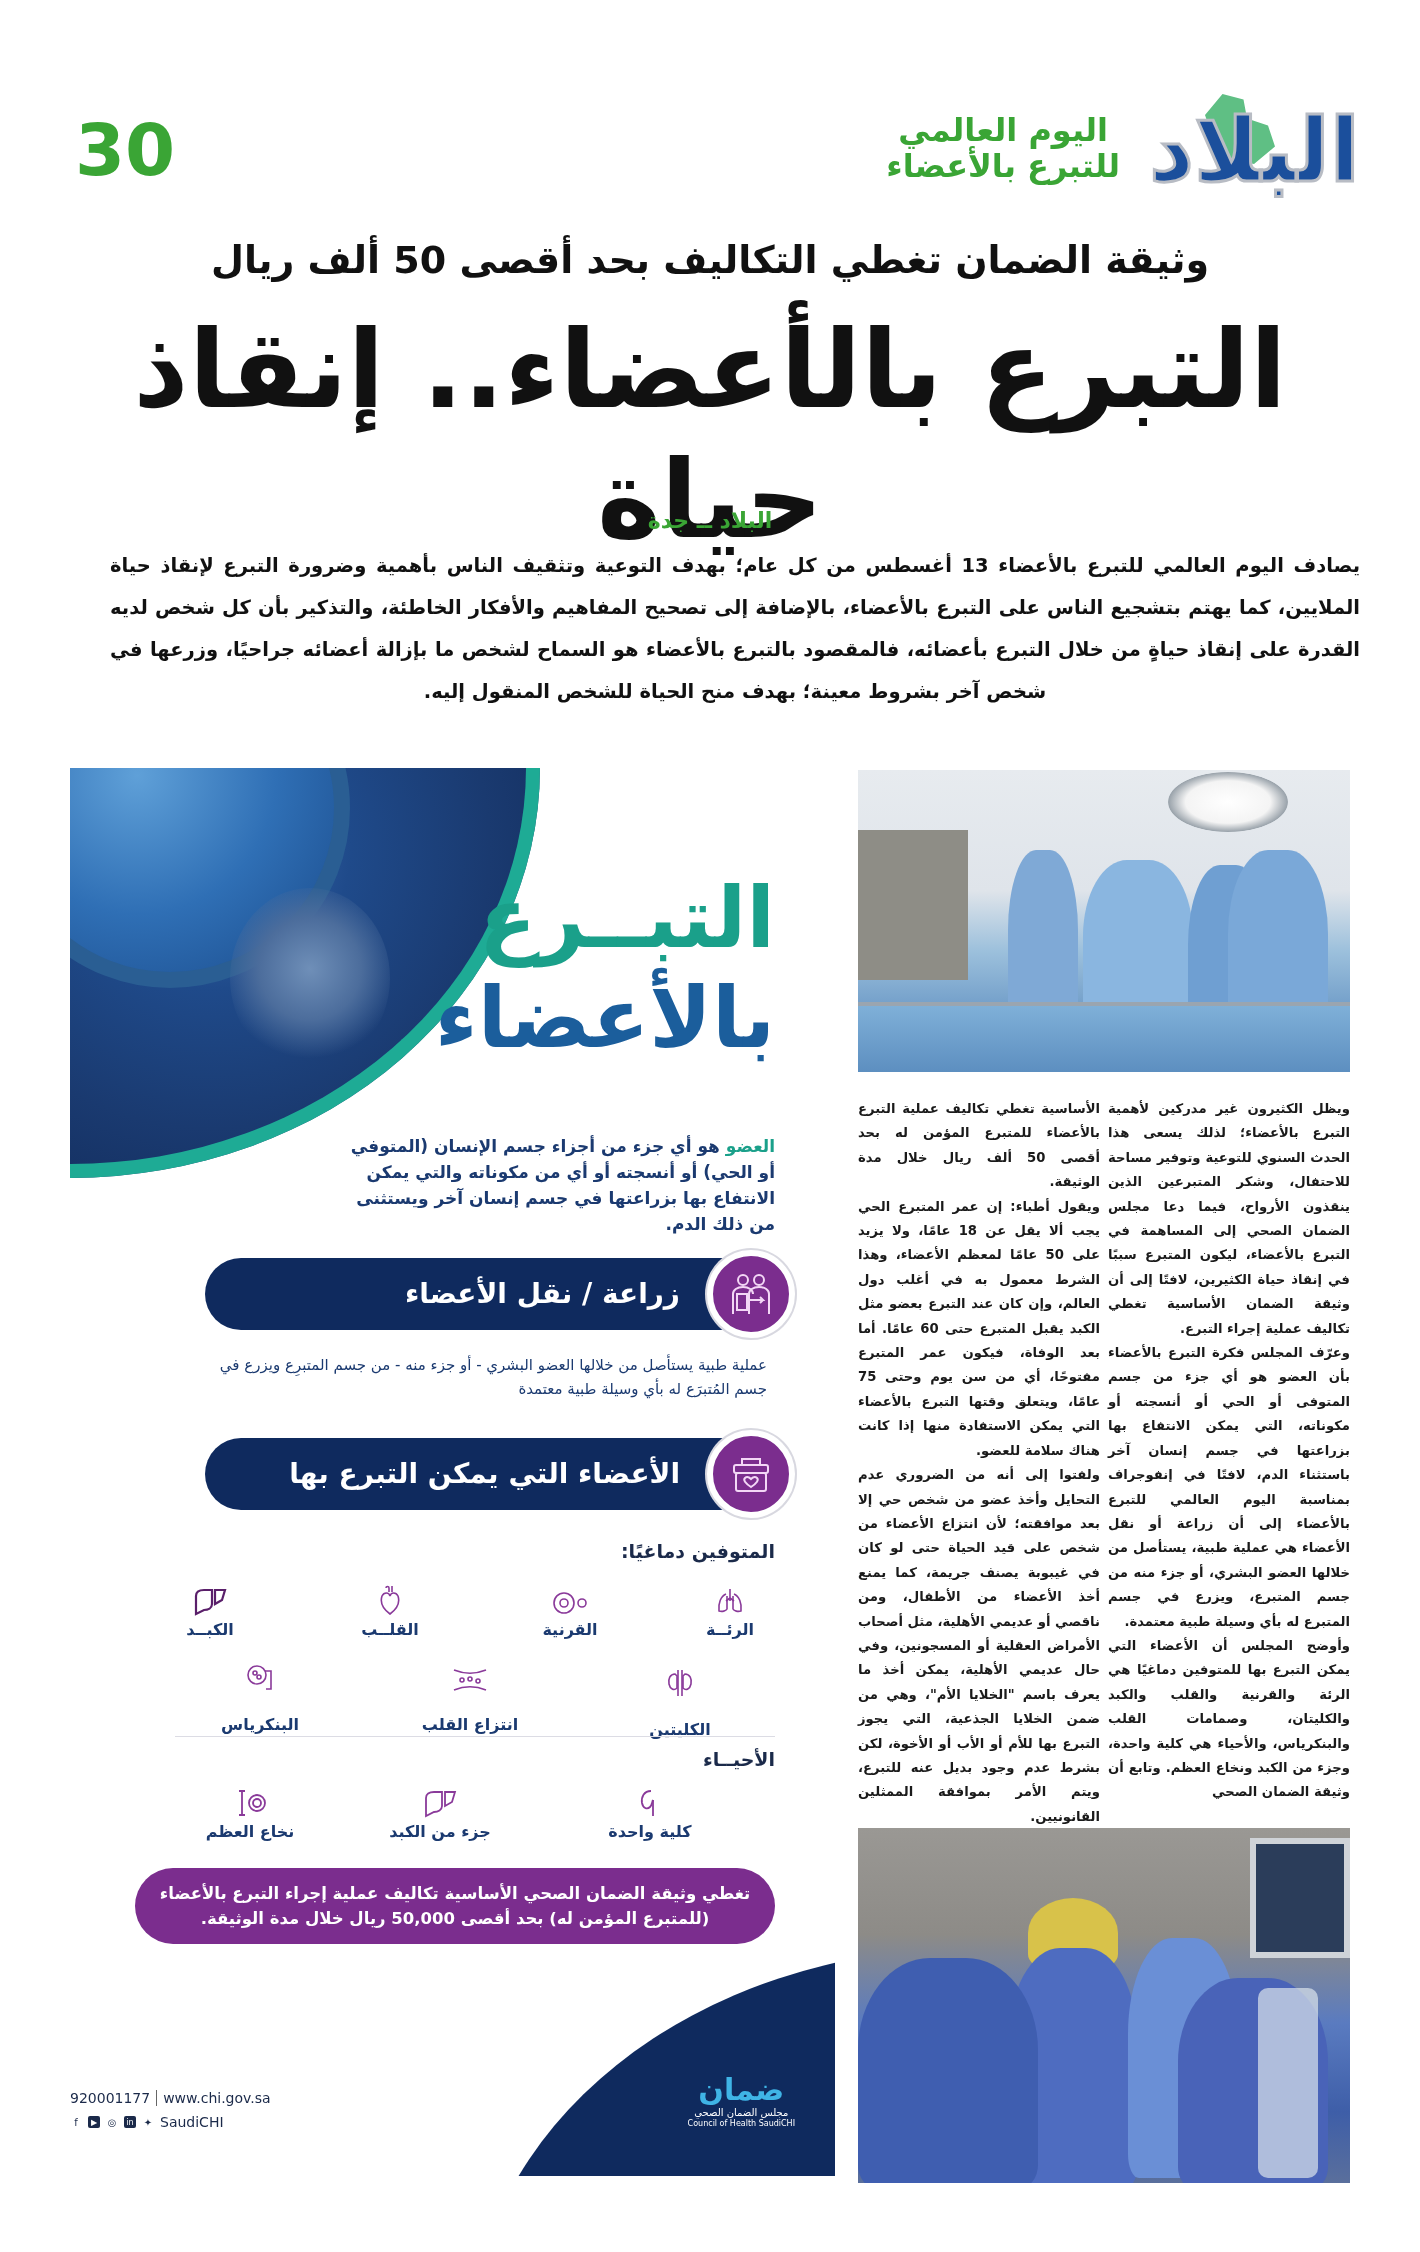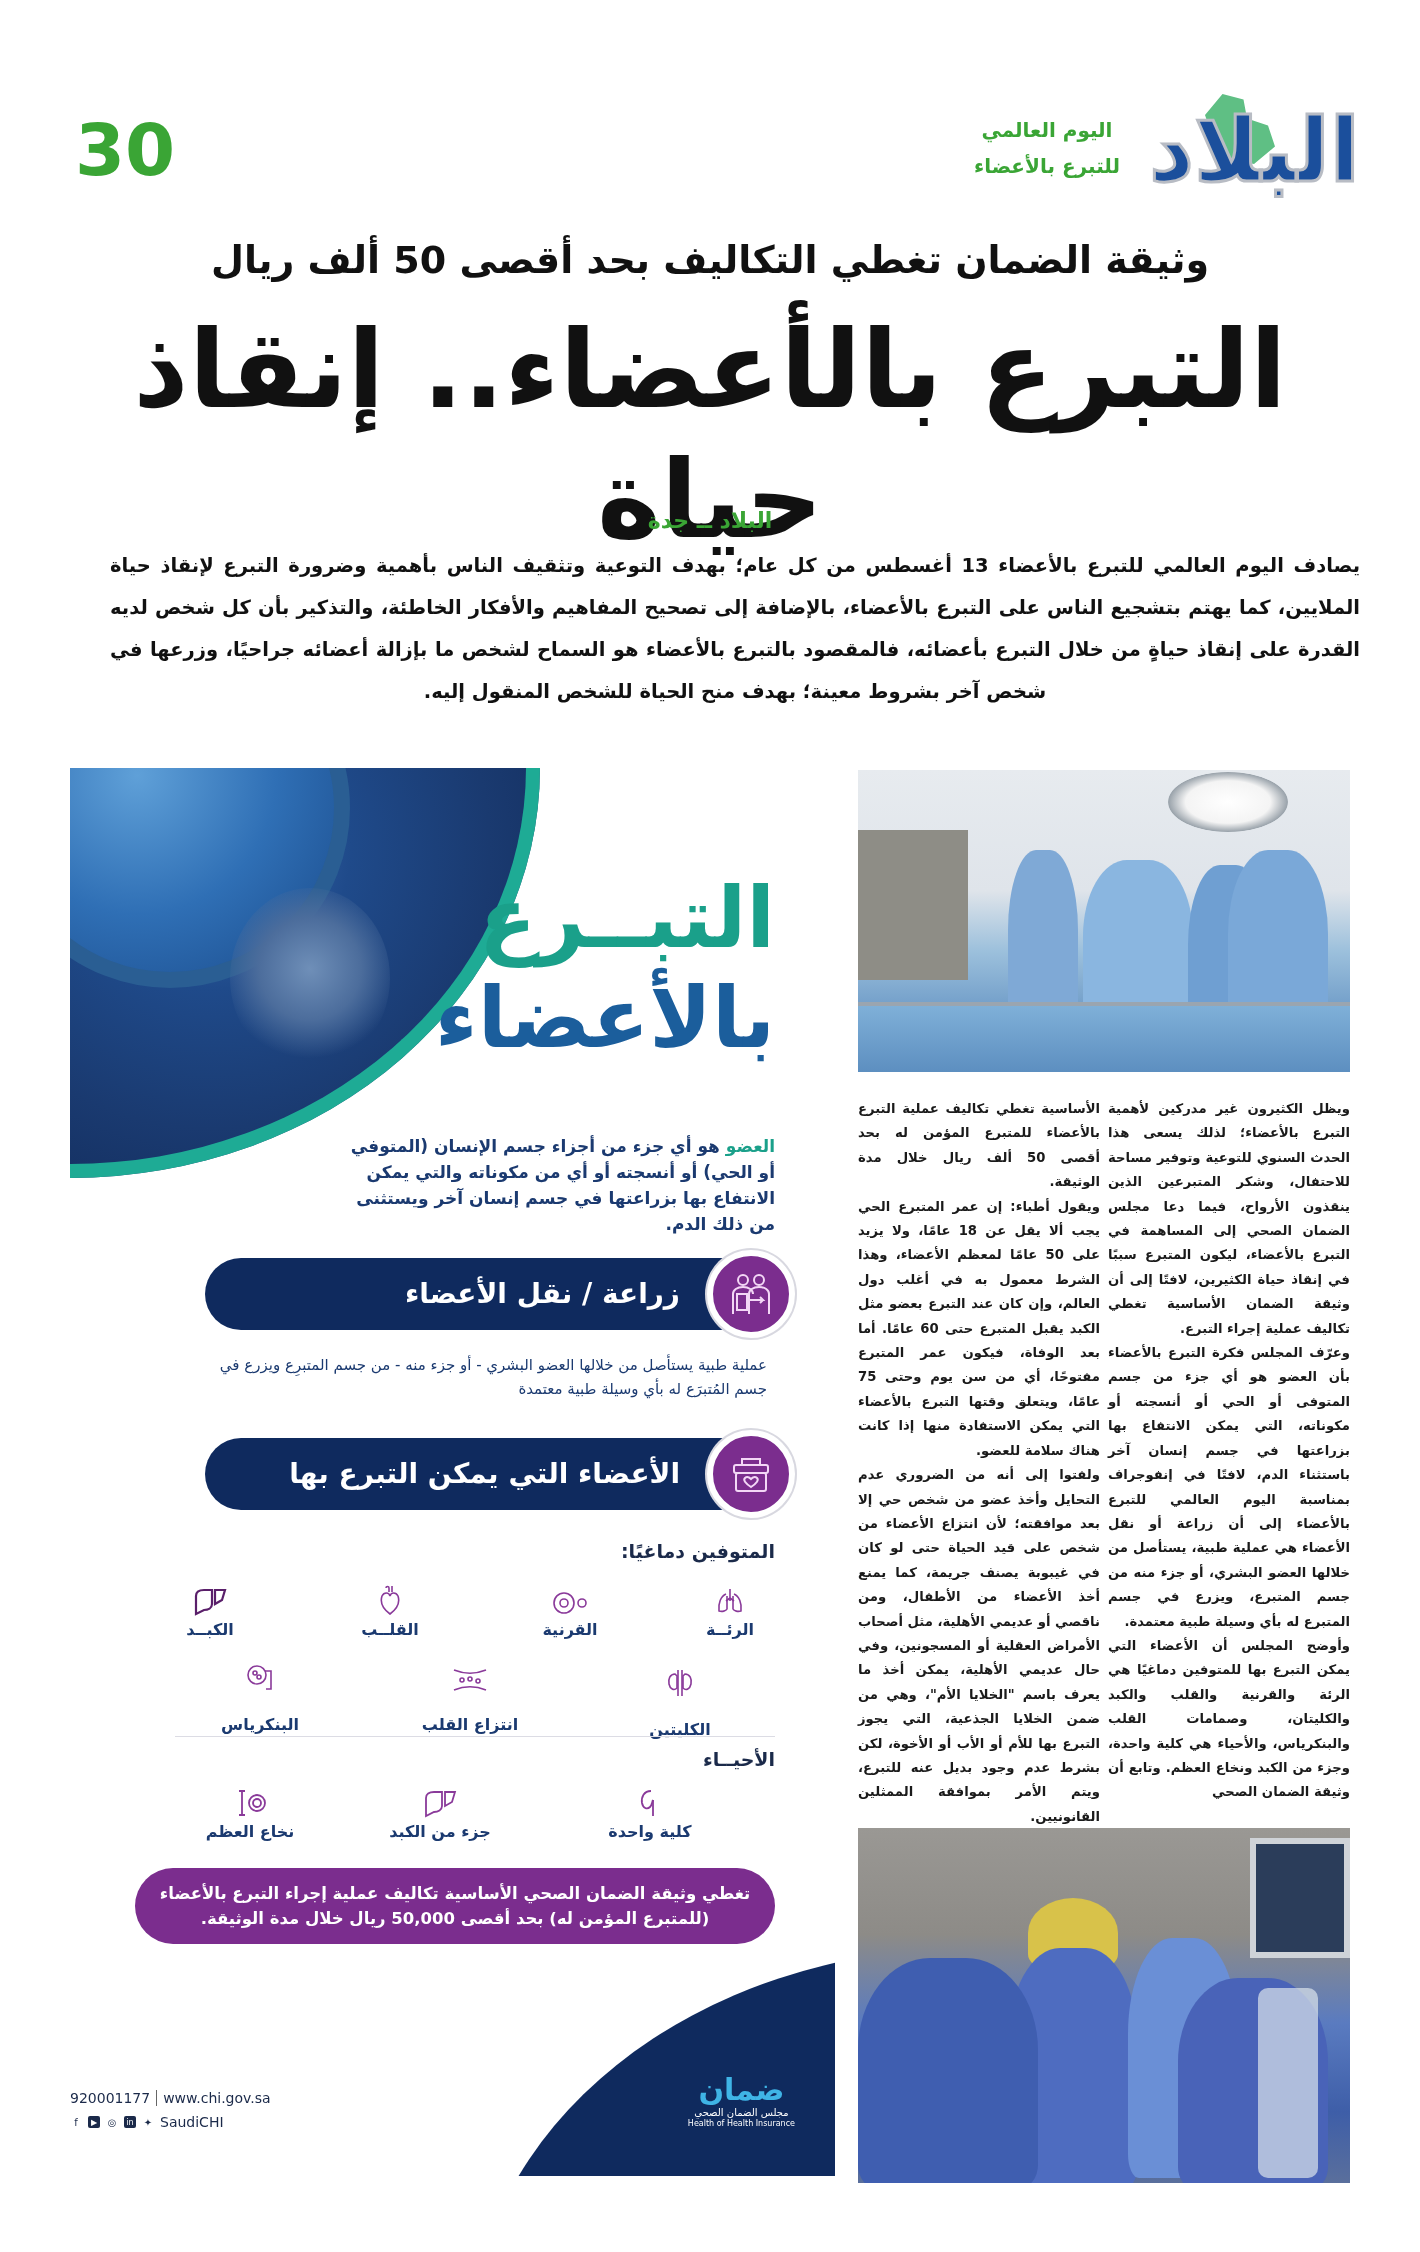--- a/index.html
+++ b/index.html
@@ -4,21 +4,21 @@
 <style>
   * { box-sizing: border-box; margin: 0; padding: 0; }
   html, body { width: 1420px; height: 2252px; background: #ffffff; overflow: hidden; }
   body { position: relative; font-family: "DejaVu Sans", "Liberation Sans", sans-serif; color: #1a1a1a; }
 
   
   .masthead { position: absolute; top: 80px; left: 0; width: 1420px; height: 130px; }
   .logo { position: absolute; right: 60px; top: 10px; width: 230px; height: 115px; }
   .logo-map { position: absolute; right: 85px; top: 4px; width: 70px; height: 70px; background: #5fbf84; clip-path: polygon(25% 0, 55% 8%, 60% 35%, 90% 45%, 100% 75%, 70% 100%, 30% 92%, 10% 60%, 0 30%); }
   .logo-text { position: absolute; right: 0; top: 6px; font-family: "DejaVu Sans", sans-serif; font-weight: bold; font-size: 88px; line-height: 110px; color: #1b4f9c; -webkit-text-stroke: 3px #b8bcc4; letter-spacing: -2px; }
-  .special-tag { position: absolute; right: 300px; top: 32px; text-align: center; color: #3aa535; font-weight: bold; font-size: 20px; line-height: 36px; }
+  .special-tag { position: absolute; right: 300px; top: 32px; text-align: center; color: #3aa535; font-weight: bold; font-size: 32px; line-height: 36px; }
   .dateline { position: absolute; right: 355px; left: 240px; top: 72px; text-align: center; font-size: 15px; font-weight: bold; color: #1e2a5a; letter-spacing: 1px; white-space: nowrap; direction: rtl; }
   .page-number { position: absolute; left: 75px; top: 30px; font-size: 72px; font-weight: bold; color: #3aa535; line-height: 80px; direction: ltr; }
 
   
   .kicker { position: absolute; top: 238px; left: 0; width: 1420px; text-align: center; font-size: 38px; font-weight: bold; color: #111; }
   .headline { position: absolute; top: 305px; left: 40px; width: 1340px; text-align: center; font-size: 108px; font-weight: bold; color: #111; line-height: 130px; letter-spacing: -2px; }
 
   
   .byline { position: absolute; top: 508px; left: 0; width: 1420px; text-align: center; font-size: 22px; font-weight: bold; color: #3aa535; }
   .lead { position: absolute; top: 545px; left: 110px; width: 1250px; text-align: justify; text-align-last: center; font-size: 19.5px; font-weight: bold; line-height: 42px; color: #111; direction: rtl; }
@@ -247,21 +247,21 @@
 
   <div class="coverage">
     <div>تغطي وثيقة الضمان الصحي الأساسية تكاليف عملية إجراء التبرع بالأعضاء</div>
     <div>(للمتبرع المؤمن له) بحد أقصى 50,000 ريال خلال مدة الوثيقة.</div>
   </div>
 
   <div class="info-footer-swoosh"></div>
   <div class="chi-logo">
     <div class="chi-logo-mark">ضمان</div>
     <div class="chi-logo-ar">مجلس الضمان الصحي</div>
-    <div class="chi-logo-en">Health of Health Insurance</div>
+    <div class="chi-logo-en">Council of Health SaudiCHI</div>
   </div>
 
   <div class="contact">
     <div class="contact-row">
       <span>920001177</span>
       <span class="contact-sep"></span>
       <span>www.chi.gov.sa</span>
     </div>
     <div class="contact-row">
       <span class="social-icon">f</span>

